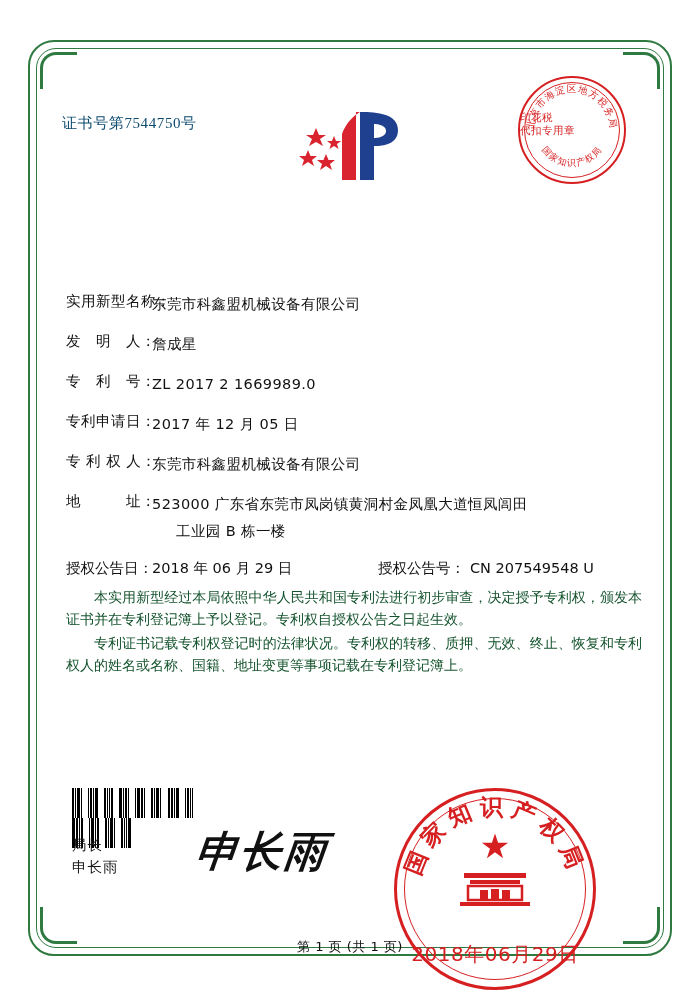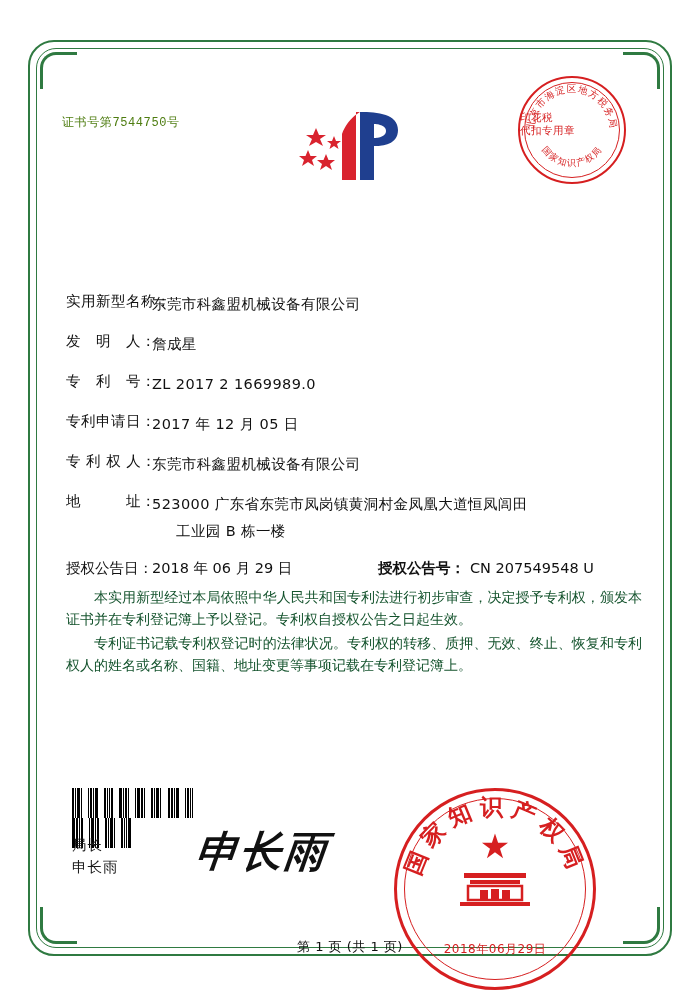--- a/index.html
+++ b/index.html
@@ -56,24 +56,24 @@
     left: 56px;
     top: 66px;
     width: 588px;
     height: 860px;
   }
 
   .cert-number {
     position: absolute;
     left: 6px;
     top: 48px;
-    font-size: 12px;
+    font-size: 15px;
     letter-spacing: 0.6px;
-    color: #4d7c0f;
-    font-family: Liberation Mono, monospace;
+    color: #0c4a6e;
+    font-family: Liberation Serif, serif;
   }
 
   
   .logo {
     position: absolute;
     left: 230px;
     top: 40px;
     width: 130px;
     height: 80px;
   }
@@ -166,21 +166,20 @@
     display: flex;
   }
   .row-double .lbl {
     width: 86px;
     flex: 0 0 86px;
     white-space: pre;
   }
   .row-double .lbl.wide {
     width: 92px;
     flex: 0 0 92px;
-    font-weight: bold;
   }
 
   .paragraphs {
     position: absolute;
     left: 10px;
     top: 520px;
     width: 576px;
     font-size: 14px;
     line-height: 22px;
     text-align: justify;
@@ -267,21 +266,21 @@
     position: absolute;
     left: 0; top: 0;
     width: 196px; height: 196px;
   }
   .seal-date {
     position: absolute;
     left: 0;
     top: 150px;
     width: 196px;
     text-align: center;
-    font-size: 12px;
+    font-size: 20px;
     letter-spacing: 0.5px;
     color: #d61f20;
   }
 
   .page-footer {
     position: absolute;
     left: 0;
     top: 938px;
     width: 700px;
     text-align: center;

